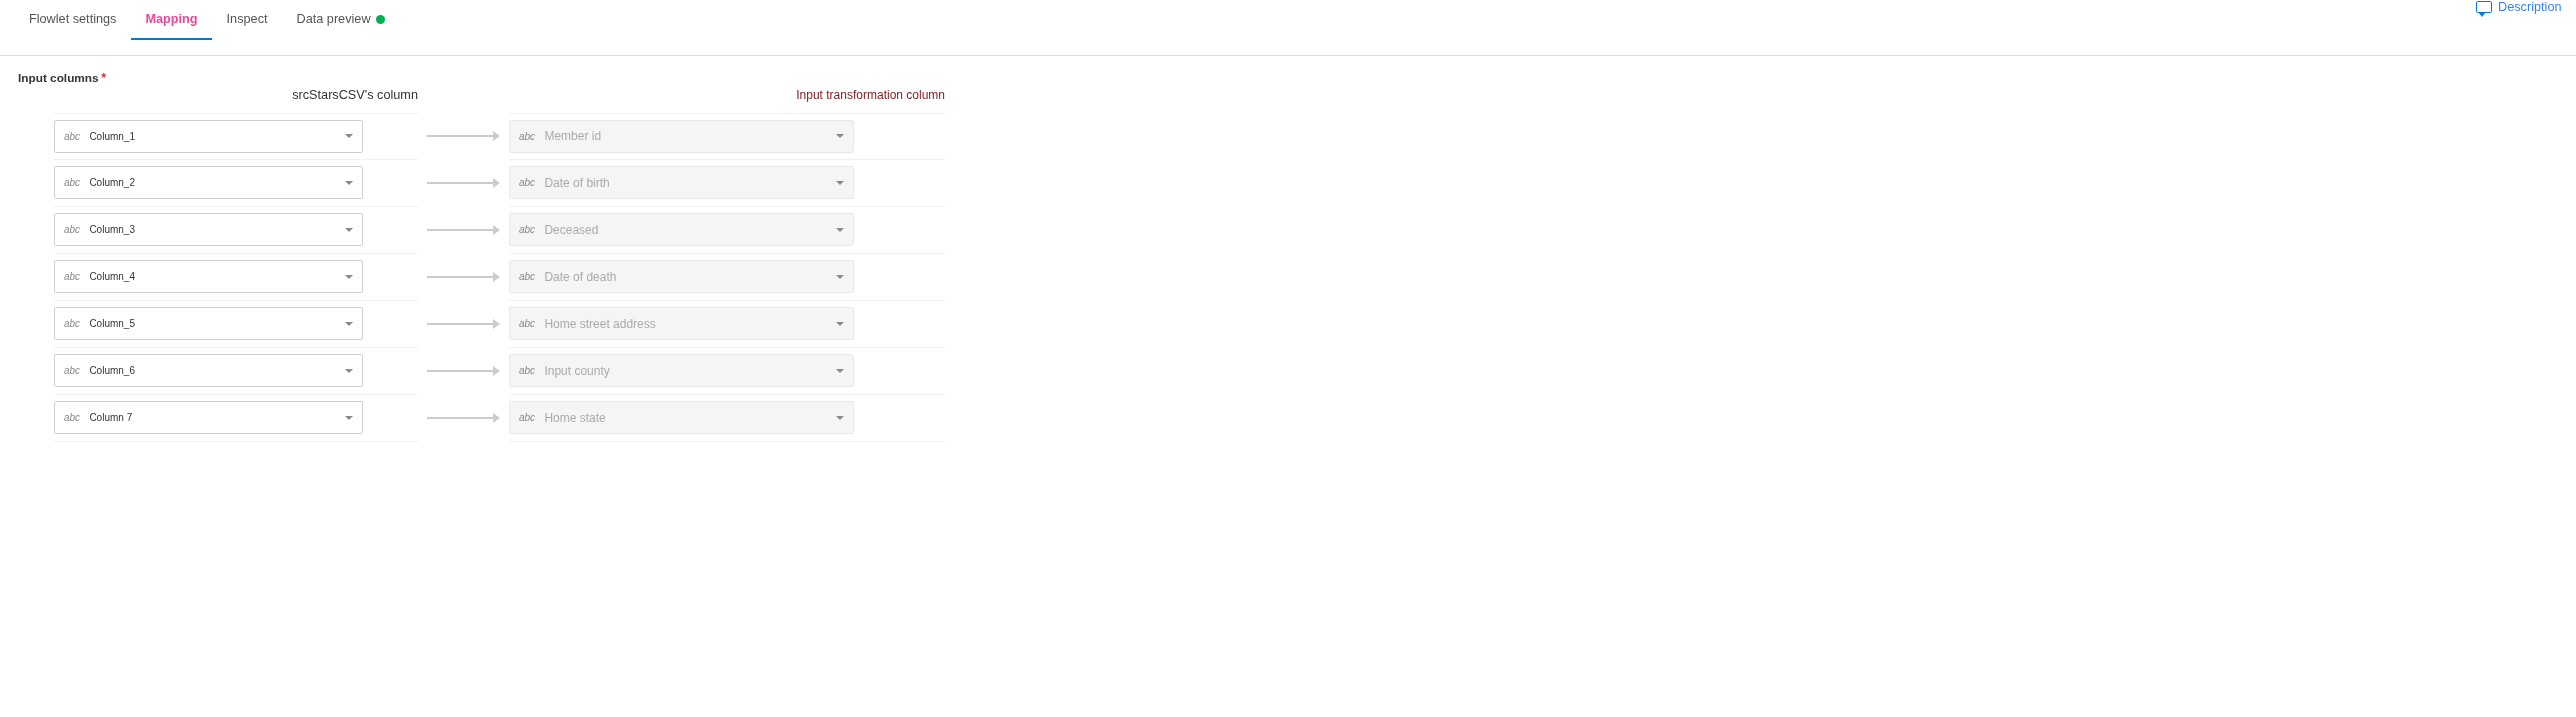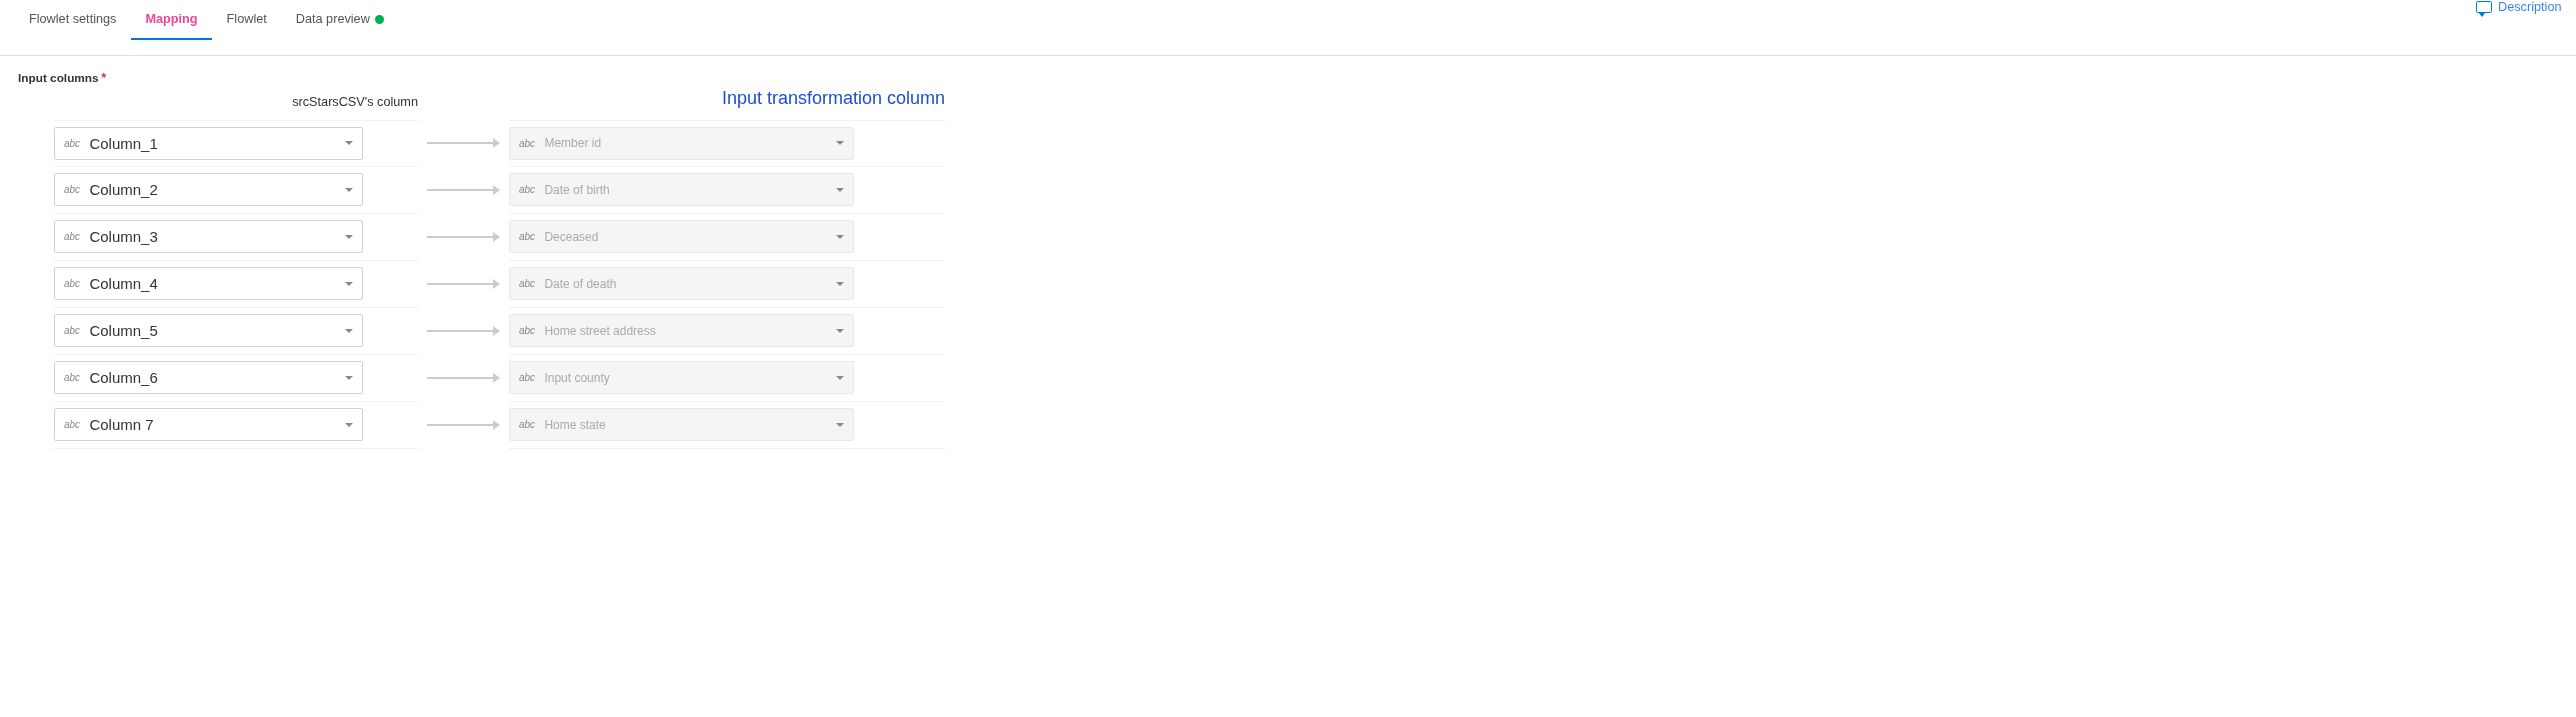--- a/index.html
+++ b/index.html
@@ -122,21 +122,21 @@
 
     .abc-label {
       font-size: 10px;
       color: #888;
       font-style: italic;
       min-width: 20px;
     }
 
     .select-text {
       flex: 1;
-      font-size: 15px;
+      font-size: 10px;
       color: #333;
       overflow: hidden;
       text-overflow: ellipsis;
       white-space: nowrap;
     }
 
     .select-text-placeholder {
       flex: 1;
       font-size: 12px;
       color: #aaa;
@@ -245,36 +245,36 @@
       font-size: 12.7px;
       color: #333;
     }
 
     .col-header-spacer {
       width: 91px;
     }
 
     .col-header-right {
       width: 436px;
-      font-size: 18px;
-      color: #1d4ed8;
+      font-size: 12px;
+      color: #7f1d1d;
     }
   </style>
 </head>
 <body>
 
 <div class="tab-bar">
   <div class="tab-item">
     <span>Flowlet settings</span>
   </div>
   <div class="tab-item active">
     <span>Mapping</span>
   </div>
   <div class="tab-item">
-    <span>Flowlet</span>
+    <span>Inspect</span>
   </div>
   <div class="tab-item">
     <span>Data preview</span>
     <span class="tab-dot"></span>
   </div>
   <div class="tab-bar-right">
     <span class="description-icon"></span>
     <span>Description</span>
   </div>
 </div>

